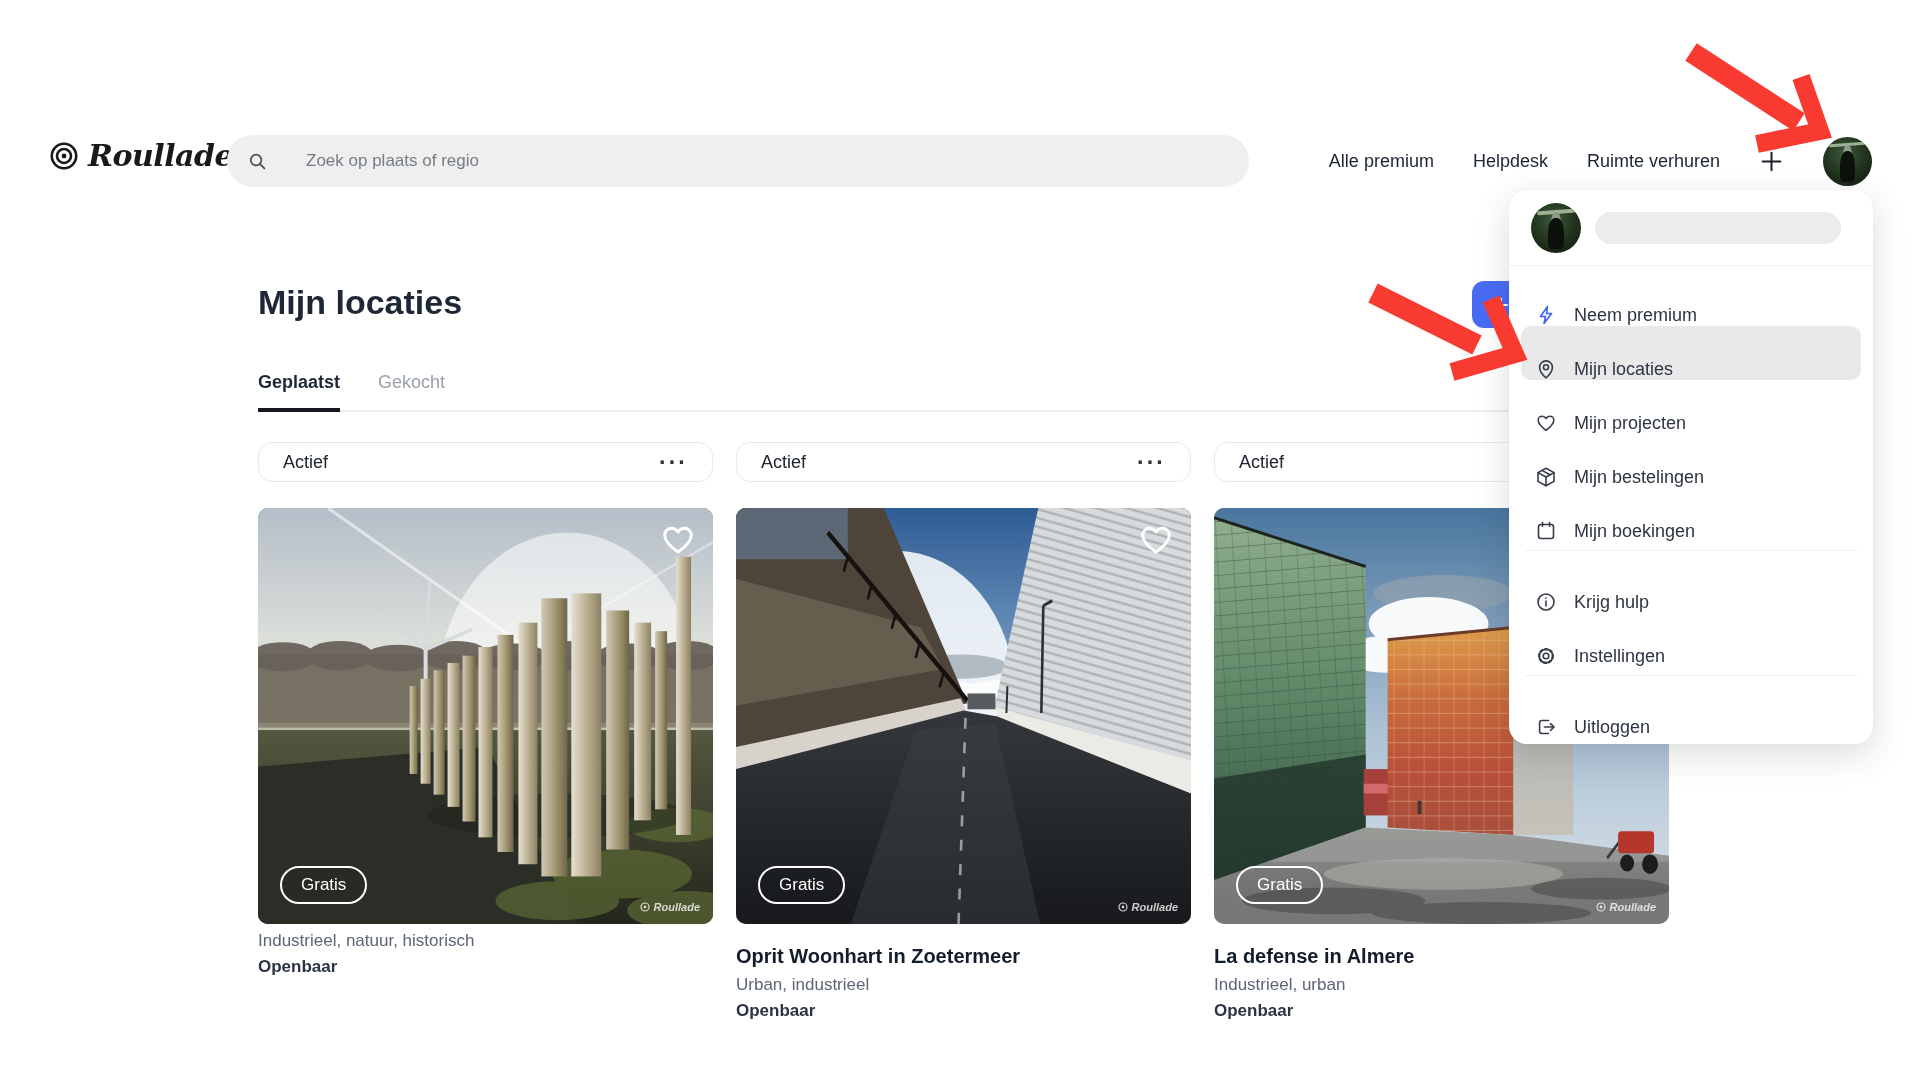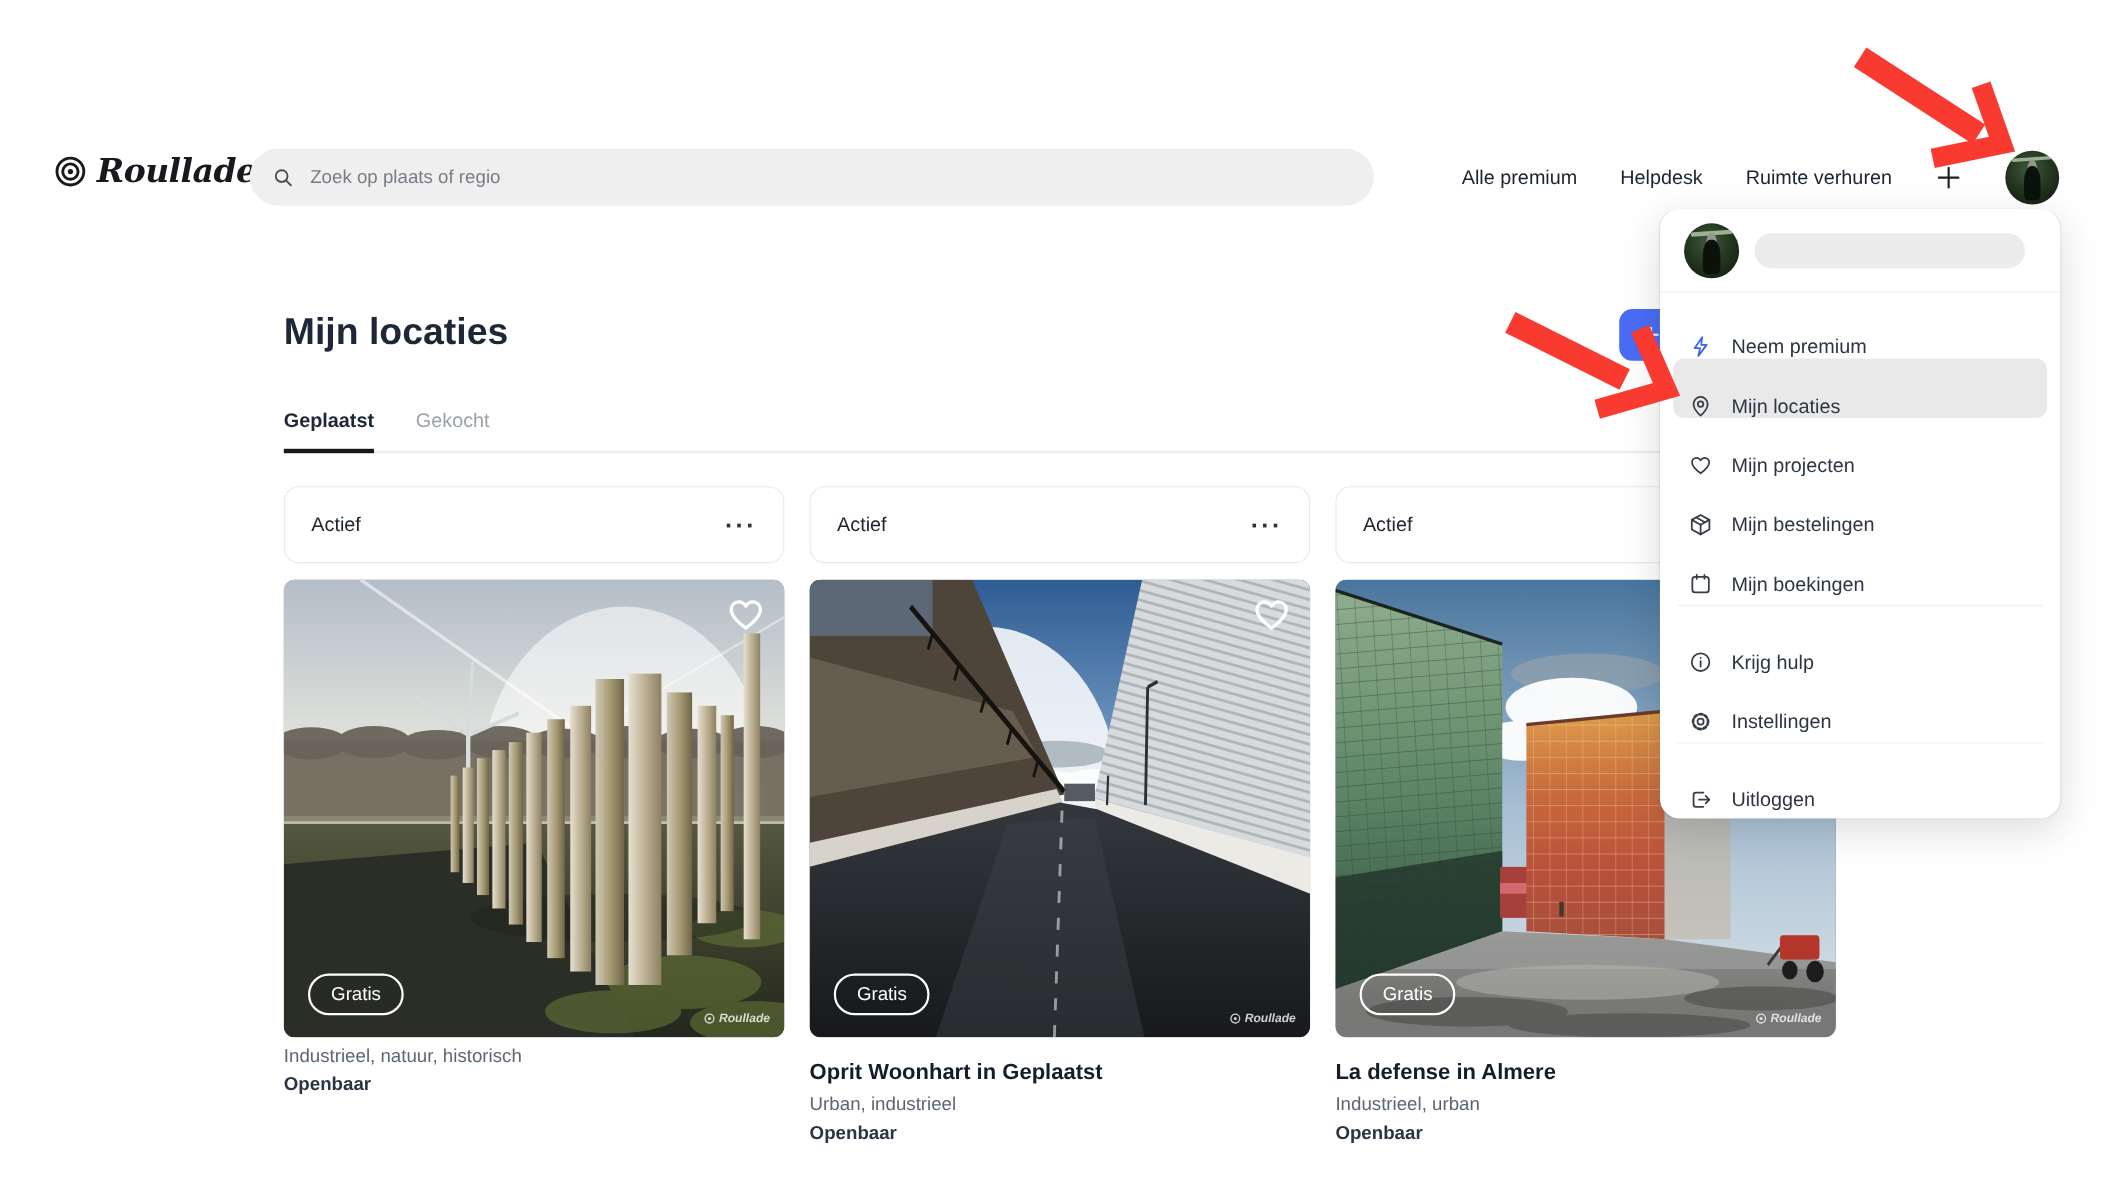--- a/index.html
+++ b/index.html
@@ -6,42 +6,42 @@
   .canvas{position:relative;width:1920px;height:1080px;background:#fff;overflow:hidden;
           font-family:"Liberation Sans",sans-serif;color:#1c2430;}
 
   
   .logo{position:absolute;left:49px;top:138px;display:flex;align-items:center;gap:9px;}
   .logo-text{font-family:"DejaVu Serif",serif;font-style:italic;font-weight:700;
              font-size:30px;color:#17191c;letter-spacing:-.5px;}
   .search{position:absolute;left:227px;top:135px;width:1022px;height:52px;background:#efefef;
           border-radius:26px;display:flex;align-items:center;padding:0 10px 0 20px;box-sizing:border-box;gap:12px;}
   .search input{flex:1;border:none;background:transparent;outline:none;font-size:17px;
-                font-family:"Liberation Sans",sans-serif;color:#333;}
+                font-family:"Liberation Sans",sans-serif;color:#333;margin-left:24px;}
   .search input::placeholder{color:#767d86;}
   .nav{position:absolute;top:133px;right:48px;height:56px;display:flex;align-items:center;gap:39px;}
   .nav-link{font-size:18px;color:#1b2430;cursor:pointer;white-space:nowrap;}
   .avatar{width:49px;height:49px;border-radius:50%;overflow:hidden;position:relative;flex:0 0 auto;
           background:radial-gradient(circle at 45% 35%, #3d5a40 0%, #24371f 45%, #10160f 100%);}
   .avatar:before{content:"";position:absolute;left:12%;top:14%;width:76%;height:7%;
                  background:#b9cdae;opacity:.8;border-radius:3px;transform:rotate(-4deg);}
   .avatar:after{content:"";position:absolute;left:34%;top:30%;width:32%;height:62%;
                 background:#0c110c;border-radius:45% 45% 20% 20%;box-shadow:0 -9px 0 -3px #8f9c88;}
 
   
   .page-title{position:absolute;left:258px;top:283px;font-size:34px;font-weight:700;color:#1d2735;}
   .tabs{position:absolute;left:258px;top:372px;width:1407px;display:flex;gap:38px;border-bottom:2px solid #ececec;}
   .tab{font-size:18px;padding-bottom:15px;margin-bottom:-2px;cursor:pointer;}
   .tab.active{color:#1d2735;font-weight:600;border-bottom:4px solid #16181d;}
   .tab.inactive{color:#9aa1a9;}
 
   .cards{position:absolute;left:258px;top:442px;display:flex;gap:23px;}
   .card{width:455px;}
-  .card-status{height:70px;box-sizing:border-box;border:1px solid #e9e9e9;border-radius:14px;
-               display:flex;align-items:center;justify-content:space-between;padding:0 24px;margin-bottom:15px;}
+  .card-status{height:40px;box-sizing:border-box;border:1px solid #e9e9e9;border-radius:14px;
+               display:flex;align-items:center;justify-content:space-between;padding:0 24px;margin-bottom:26px;}
   .status-label{font-size:18px;color:#20262f;}
   .card-menu{font-size:23px;letter-spacing:2px;color:#2c3239;cursor:pointer;line-height:0;font-weight:700;}
   .card-photo{position:relative;height:416px;border-radius:10px;overflow:hidden;background:#888;}
   .card-photo svg.scene{position:absolute;inset:0;width:100%;height:100%;display:block;}
   .heart-btn{position:absolute;top:16px;right:18px;cursor:pointer;}
   .badge{position:absolute;left:22px;bottom:20px;border:2px solid #fff;color:#fff;border-radius:999px;
          padding:7px 19px;font-size:17px;background:rgba(0,0,0,.05);}
   .watermark{position:absolute;right:13px;bottom:11px;display:flex;align-items:center;gap:4px;
              color:rgba(255,255,255,.78);font-size:11px;font-style:italic;font-weight:700;}
   .card-title{margin-top:21px;font-size:20px;font-weight:700;color:#141e2b;}
@@ -276,21 +276,21 @@
         </span>
         <span class="badge">Gratis</span>
         <span class="watermark">
           <svg width="10" height="10" viewBox="0 0 10 10">
               <circle cx="5" cy="5" r="4" fill="none" stroke="rgba(255,255,255,.78)" stroke-width="1.2"></circle>
               <circle cx="5" cy="5" r="1.4" fill="rgba(255,255,255,.78)"></circle>
             </svg>
           <span>Roullade</span>
         </span>
       </div>
-      <div class="card-title">Oprit Woonhart in Geplaatst</div>
+      <div class="card-title">Oprit Woonhart in Zoetermeer</div>
       <div class="card-tags">Urban, industrieel</div>
       <div class="card-visibility">Openbaar</div>
     </div>
 
     <div class="card">
       <div class="card-status">
         <span class="status-label">Actief</span>
         <span class="card-menu">···</span>
       </div>
       <div class="card-photo">

